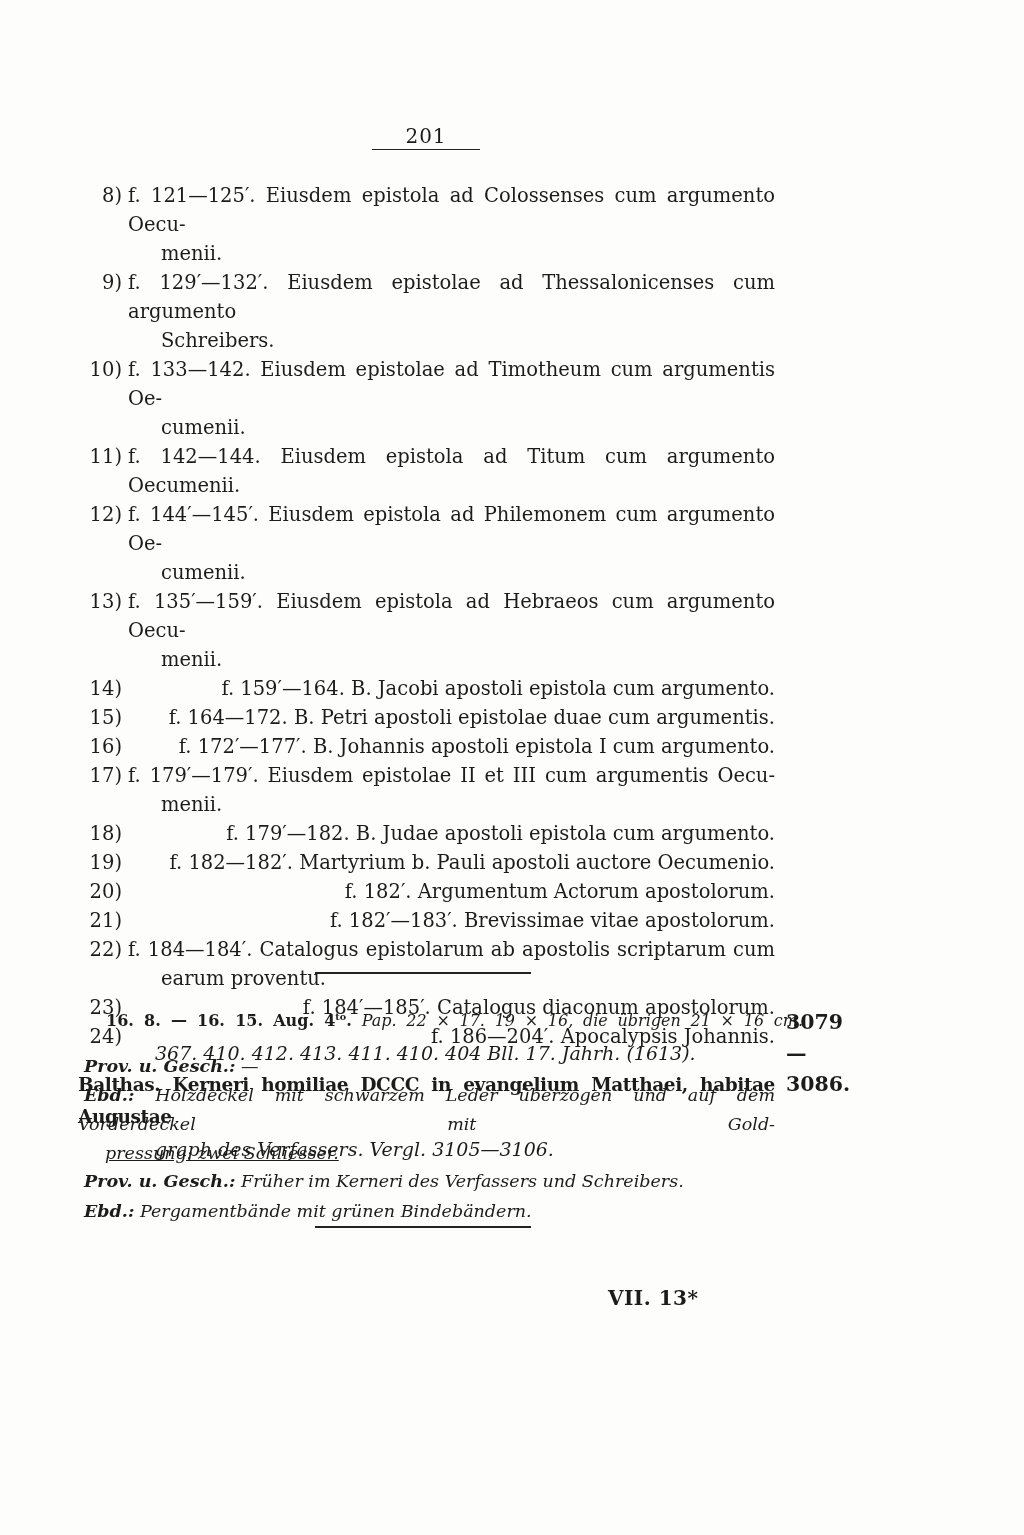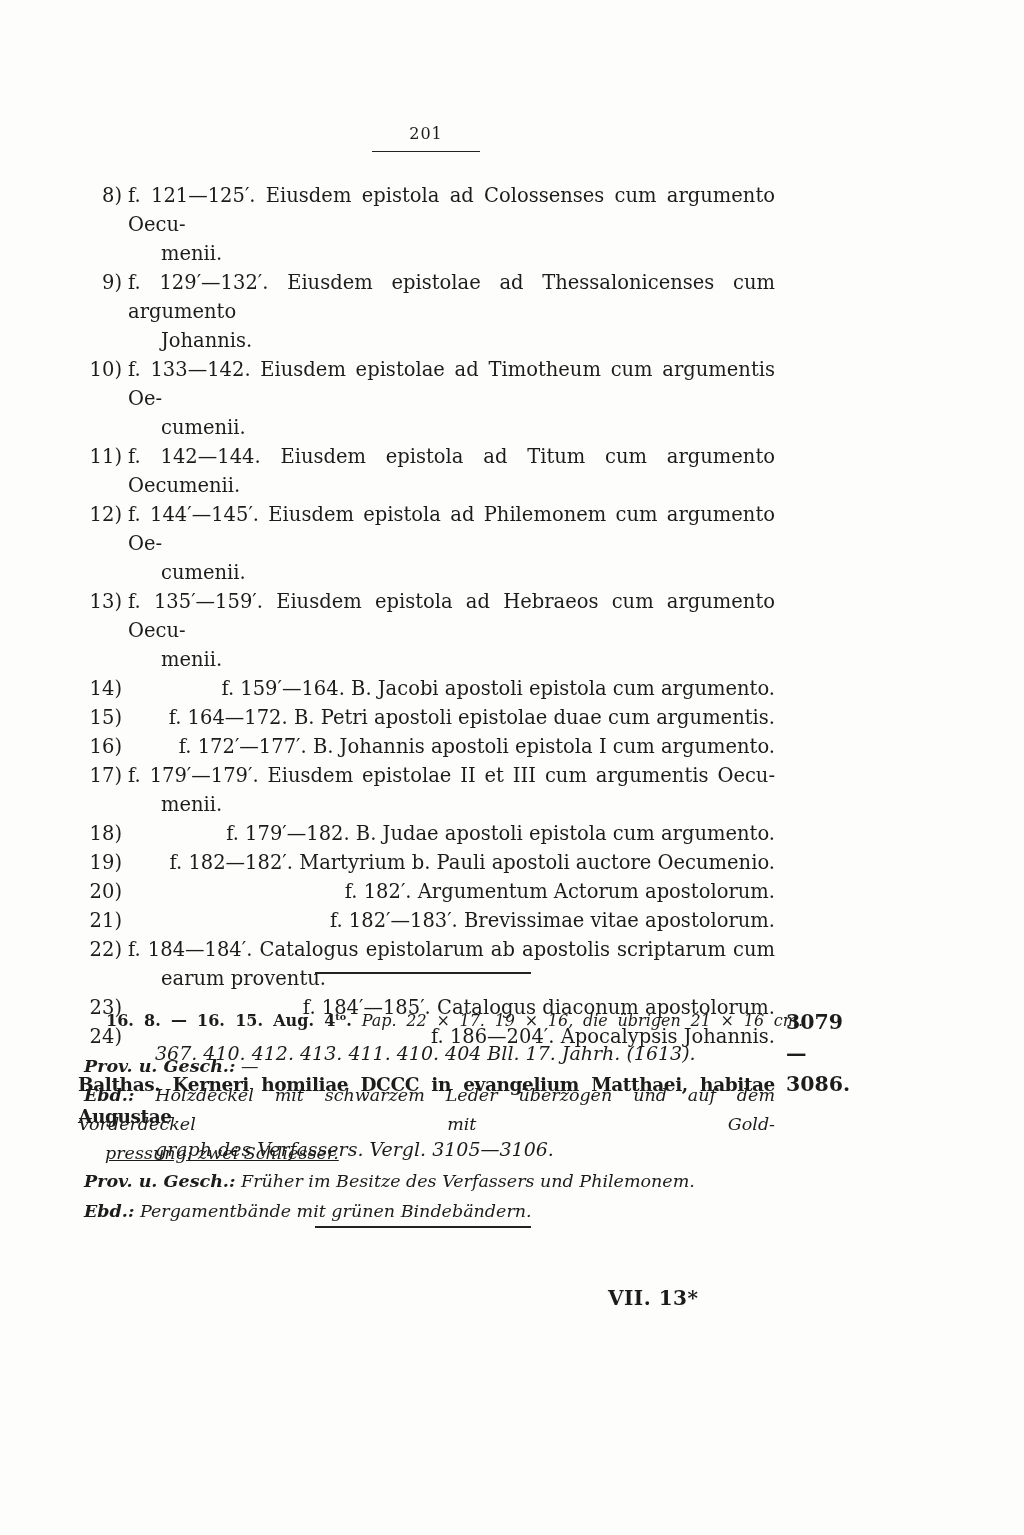--- a/index.html
+++ b/index.html
@@ -4,22 +4,22 @@
 <style>
   html,body { margin:0; padding:0; background:#ffffff; }
   .page {
     position:relative; width:1024px; height:1535px;
     background:#fdfdfc; color:#1c1c1c; overflow:hidden;
     font-family:"DejaVu Serif","Liberation Serif",serif;
   }
   
   .pageno {
     position:absolute; top:124px; left:372px; width:108px;
-    text-align:center; font-size:16px; letter-spacing:1px;
-    padding-bottom:8px; border-bottom:1.6px solid #222;
+    text-align:center; font-size:20px; letter-spacing:1px;
+    padding-bottom:1px; border-bottom:1.6px solid #222;
   }
   
   .list { position:absolute; top:181px; left:78px; width:697px;
           font-size:19.5px; line-height:29px; }
   .item { display:flex; }
   .num  { flex:0 0 44px; text-align:right; }
   .body { flex:1 1 auto; margin-left:6px; }
   .l1   { display:block;text-align:right; }
   .just { text-align:justify; text-align-last:justify; }
   .l2   { display:block; padding-left:33px; }
@@ -63,21 +63,21 @@
       <span class="body">
           <span class="l1 just">f. 121—125′. Eiusdem epistola ad Colossenses cum argumento Oecu-</span>
           <span class="l2">menii.</span>
         </span>
     </div>
 
     <div class="item">
       <span class="num">9)</span>
       <span class="body">
           <span class="l1 just">f. 129′—132′. Eiusdem epistolae ad Thessalonicenses cum argumento</span>
-          <span class="l2">Johannis.</span>
+          <span class="l2">Schreibers.</span>
         </span>
     </div>
 
     <div class="item">
       <span class="num">10)</span>
       <span class="body">
           <span class="l1 just">f. 133—142. Eiusdem epistolae ad Timotheum cum argumentis Oe-</span>
           <span class="l2">cumenii.</span>
         </span>
     </div>
@@ -204,21 +204,21 @@
     <div class="e2line e2l1 just"><span class="b">16. 8. — 16. 15. Aug. 4</span><sup class="b">to</sup><span class="b">.</span><span class="gap"></span><span class="it">Pap. 22 × 17. 19 × 16, die übrigen 21 × 16 cm.</span></div>
 
     <div class="e2line ind it">367. 410. 412. 413. 411. 410. 404 Bll. 17. Jahrh. (1613).</div>
 
     <div class="e2line b just tight">Balthas. Kerneri homiliae DCCC in evangelium Matthaei, habitae Augustae</div>
 
 
     <div class="e2line ind it">graph des Verfassers. Vergl. 3105—3106.</div>
 
     <div class="e2notes">
-      <div><span class="bi">Prov. u. Gesch.:</span> <span class="it">Früher im Besitze des Verfassers und Philemonem.</span></div>
+      <div><span class="bi">Prov. u. Gesch.:</span> <span class="it">Früher im Kerneri des Verfassers und Schreibers.</span></div>
       <div><span class="bi">Ebd.:</span> <span class="it">Pergamentbände mit grünen Bindebändern.</span></div>
     </div>
 
   </section>
 
   <div class="rule rule2"></div>
 
   <div class="footer">VII. 13*</div>
 
 </div>

